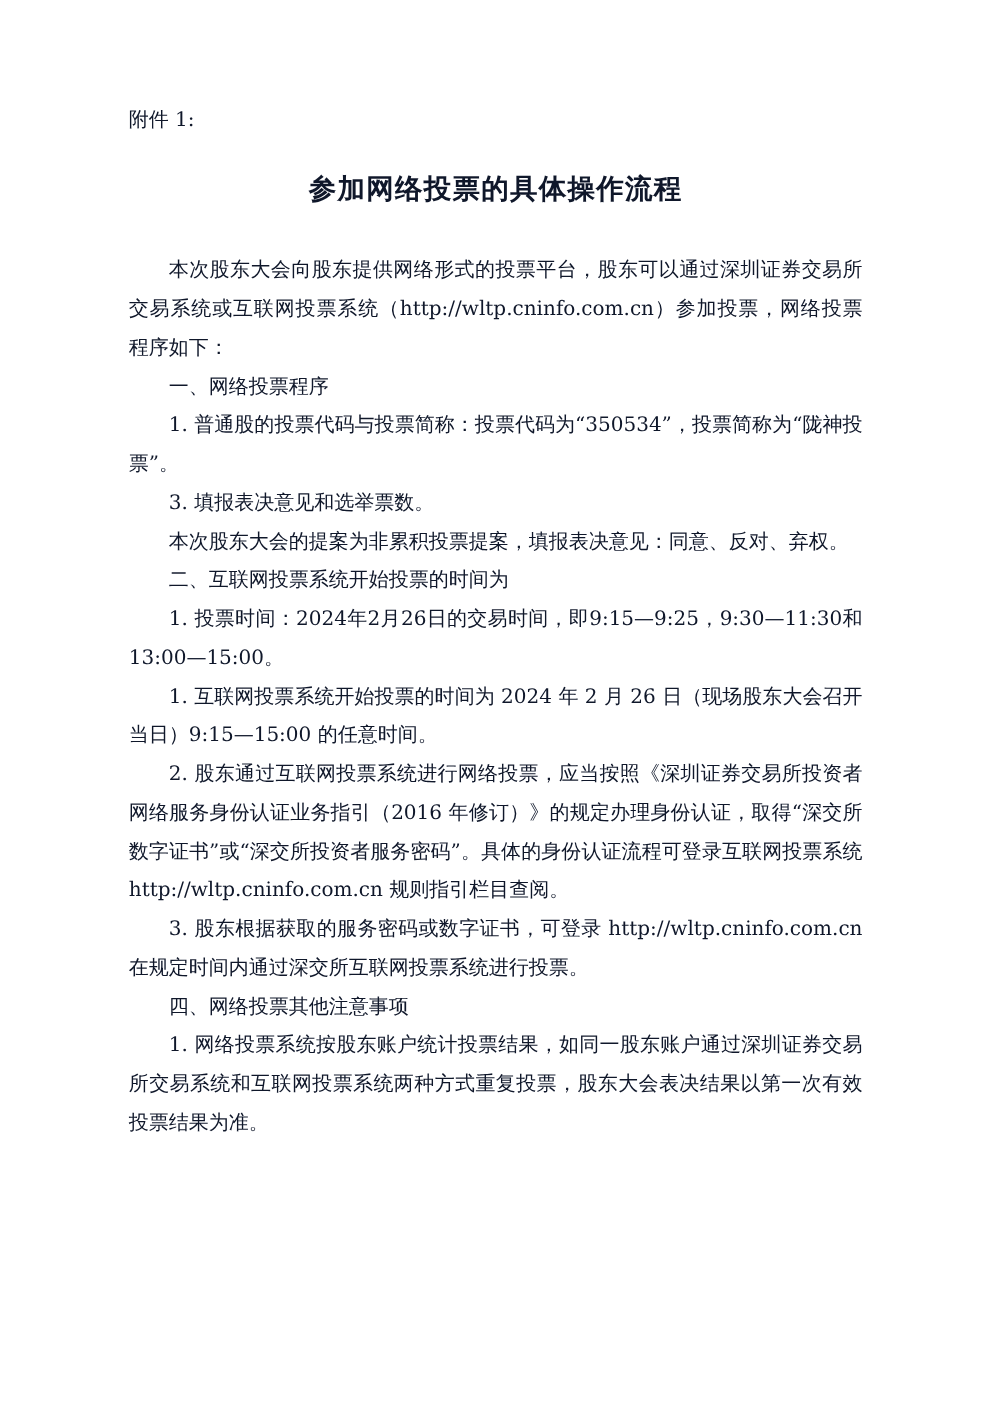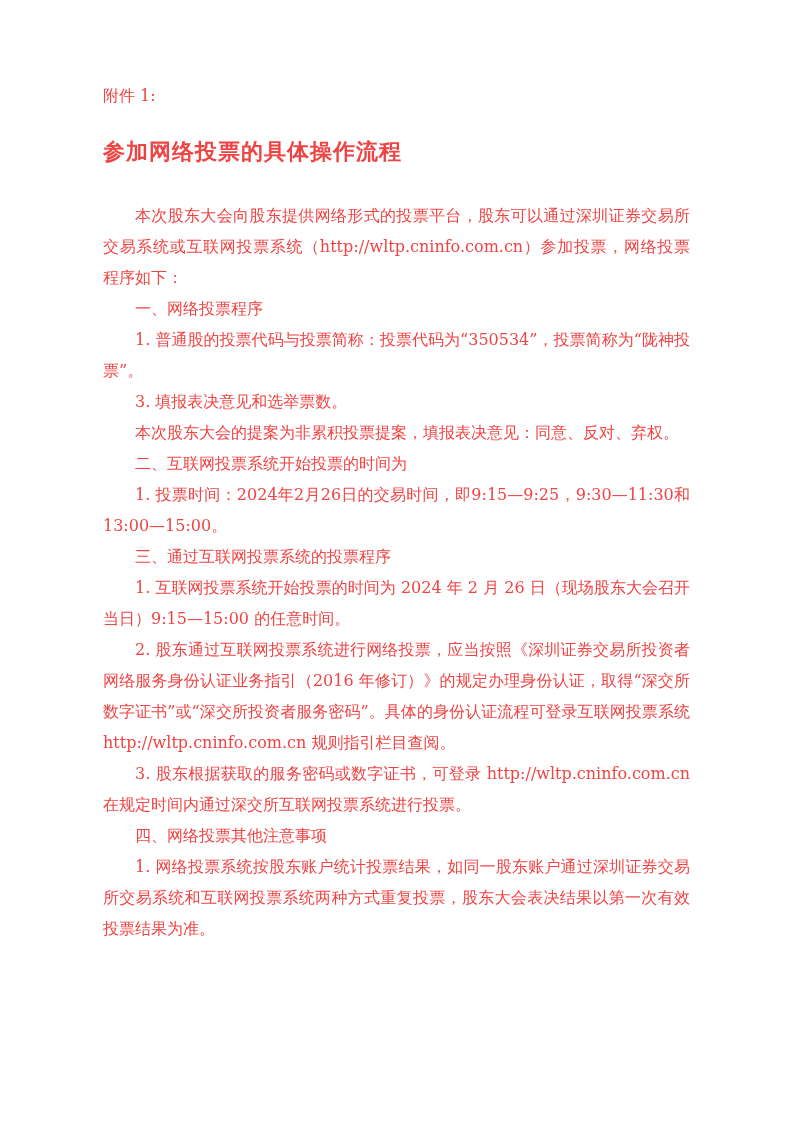--- a/index.html
+++ b/index.html
@@ -5,38 +5,38 @@
   html, body {
     margin: 0;
     padding: 0;
     background: #ffffff;
   }
   .page {
     position: relative;
     width: 793px;
     height: 1122px;
     background: #ffffff;
-    color: #ef4444;
+    color: #0f172a;
     box-sizing: border-box;
     padding: 82px 103px 0 103px;
     overflow: hidden;
     font-family: "DejaVu Serif", "Liberation Serif", serif;
   }
   .attachment-label {
     margin: 0;
     font-size: 16px;
     line-height: 28px;
     text-align: left;
   }
   .doc-title {
     margin: 22px 0 0 0;
     font-size: 22px;
     line-height: 40px;
     font-weight: 700;
-    text-align: left;
+    text-align: center;
     font-family: "DejaVu Sans", "Liberation Sans", sans-serif;
     letter-spacing: 1px;
   }
   .para, .heading {
     margin: 0;
     font-size: 16px;
     line-height: 31px;
     text-indent: 2em;
     text-align: justify;
   }
@@ -65,21 +65,20 @@
 
   <p class="para">3. 填报表决意见和选举票数。</p>
 
   <p class="para">本次股东大会的提案为非累积投票提案，填报表决意见：同意、反对、弃权。</p>
 
   <p class="heading">二、互联网投票系统开始投票的时间为</p>
 
   <p class="para">1. 投票时间：2024年2月26日的交易时间，即9:15—9:25，9:30—11:30和13:00—15:00。</p>
 
 
-  <p class="heading">三、通过互联网投票系统的投票程序</p>
 
   <p class="para">1. 互联网投票系统开始投票的时间为 2024 年 2 月 26 日（现场股东大会召开当日）9:15—15:00 的任意时间。</p>
 
   <p class="para">2. 股东通过互联网投票系统进行网络投票，应当按照《深圳证券交易所投资者网络服务身份认证业务指引（2016 年修订）》的规定办理身份认证，取得“深交所数字证书”或“深交所投资者服务密码”。具体的身份认证流程可登录互联网投票系统 http://wltp.cninfo.com.cn 规则指引栏目查阅。</p>
 
   <p class="para">3. 股东根据获取的服务密码或数字证书，可登录 http://wltp.cninfo.com.cn 在规定时间内通过深交所互联网投票系统进行投票。</p>
 
   <p class="heading">四、网络投票其他注意事项</p>
 
   <p class="para">1. 网络投票系统按股东账户统计投票结果，如同一股东账户通过深圳证券交易所交易系统和互联网投票系统两种方式重复投票，股东大会表决结果以第一次有效投票结果为准。</p>

